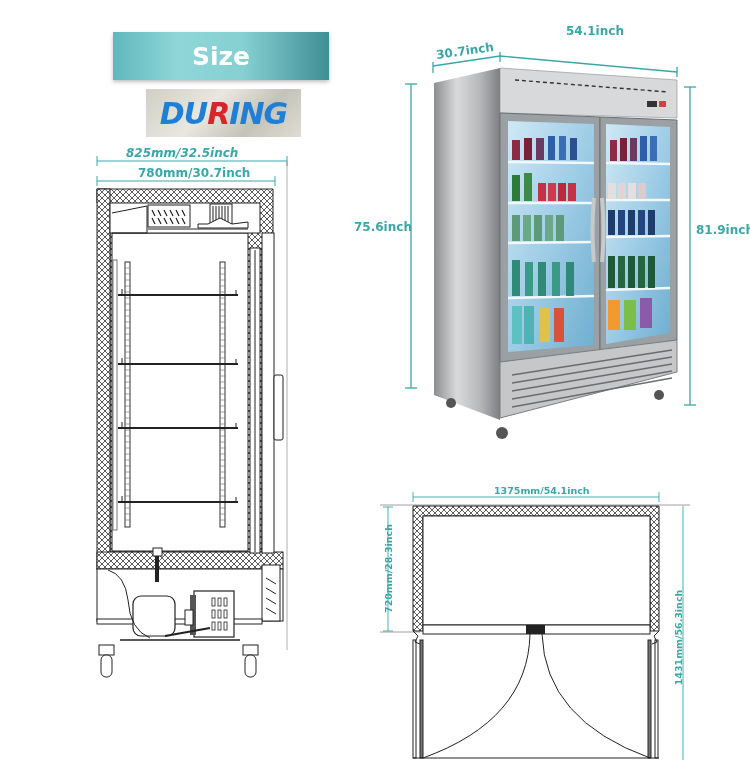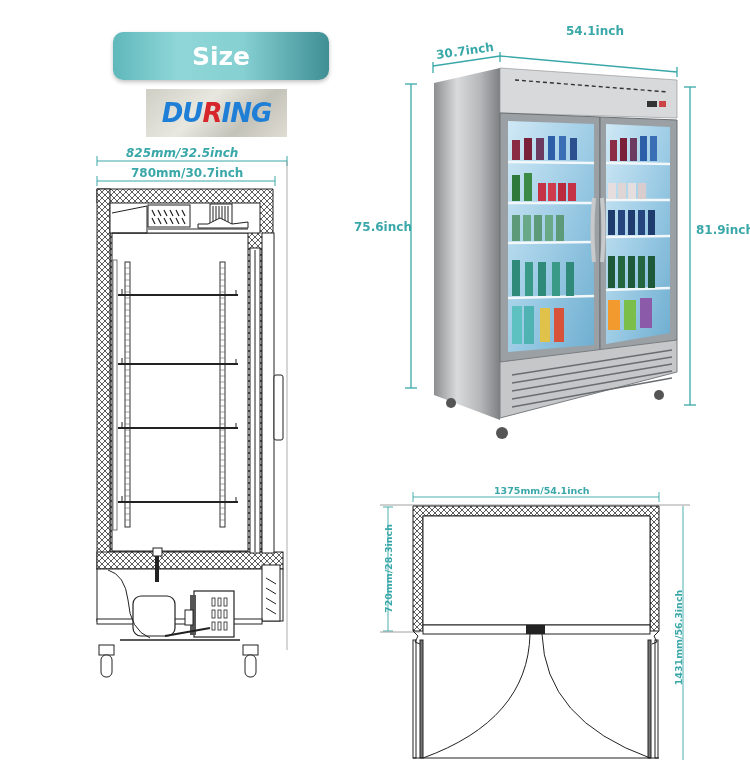--- a/index.html
+++ b/index.html
@@ -1,29 +1,29 @@
 <!DOCTYPE html>
 <html><head>
 <meta charset="utf-8">
 <style>
   html, body { margin:0; padding:0; background:#ffffff; }
   body { width:750px; height:762px; position:relative; overflow:hidden; font-family:"DejaVu Sans", sans-serif; }
   .abs { position:absolute; }
   .title-banner {
-    left:113px; top:32px; width:216px; height:48px; border-radius:10px;
+    left:113px; top:32px; width:216px; height:48px; border-radius:0;
     background:linear-gradient(90deg,#5fb8bb 0%,#8fd6d8 30%,#86d0d2 60%,#3f8f95 100%);
     box-shadow:0 2px 4px rgba(0,0,0,0.25);
     display:flex; align-items:center; justify-content:center;
     color:#ffffff; font-weight:bold; font-size:25px;
   }
   .logo {
-    left:146px; top:89px; width:141px; height:48px;
+    left:146px; top:89px; width:155px; height:48px;
     background:linear-gradient(135deg,#cfcfc6 0%,#e9e8e0 40%,#c4c3ba 70%,#dedcd3 100%);
     display:flex; align-items:center; justify-content:center;
-    font-style:italic; font-weight:bold; font-size:26px; letter-spacing:-1px;
+    font-style:italic; font-weight:bold; font-size:30px; letter-spacing:-1px;
   }
   .logo .d { color:#1f7fd6; }
   .logo .r { color:#d6262b; }
   .dim { color:#3aa7a8; font-weight:bold; font-size:12px; white-space:nowrap; }
   .dim-sm { color:#3aa7a8; font-size:9.5px; font-weight:bold; white-space:nowrap; }
   .vtext { transform:rotate(-90deg); transform-origin:center center; }
   svg { position:absolute; left:0; top:0; }
 </style>
 </head>
 <body>
@@ -32,21 +32,21 @@
   <span>Size</span>
 </div>
 
 <div class="abs logo">
   <span class="d">DU</span>
     <span class="r">R</span>
     <span class="d">ING</span>
 </div>
 
 <div class="abs dim" style="left:126px; top:146px;font-style:italic;">825mm/32.5inch</div>
-<div class="abs dim" style="left:131px; top:166px;">780mm/30.7inch</div>
+<div class="abs dim" style="left:138px; top:166px;">780mm/30.7inch</div>
 
 <svg width="750" height="762">
   <defs>
     <pattern id="xhatch" width="6" height="6" patternUnits="userSpaceOnUse">
       <rect width="6" height="6" fill="#ffffff"></rect>
       <path d="M0,0 L6,6 M6,0 L0,6" stroke="#333" stroke-width="0.8"></path>
     </pattern>
     <linearGradient id="steel" x1="0" x2="1" y1="0" y2="0">
       <stop offset="0" stop-color="#8c8e90"></stop>
       <stop offset="0.35" stop-color="#d9dadb"></stop>

